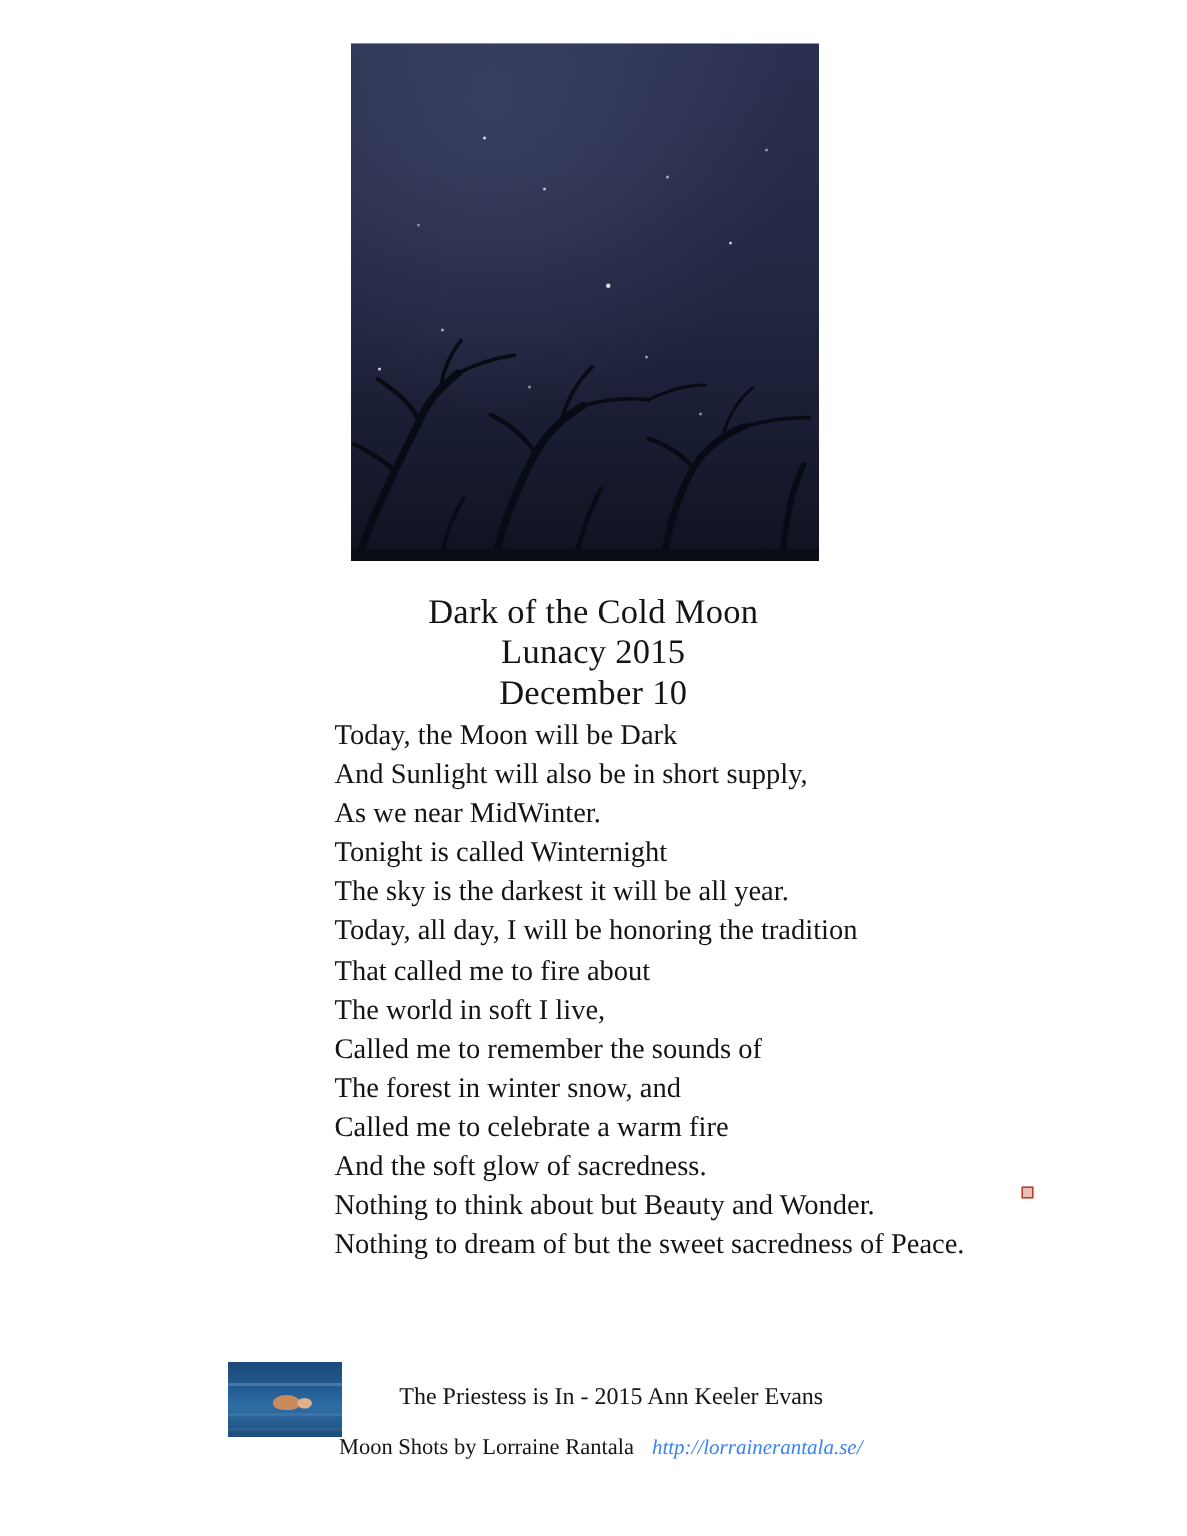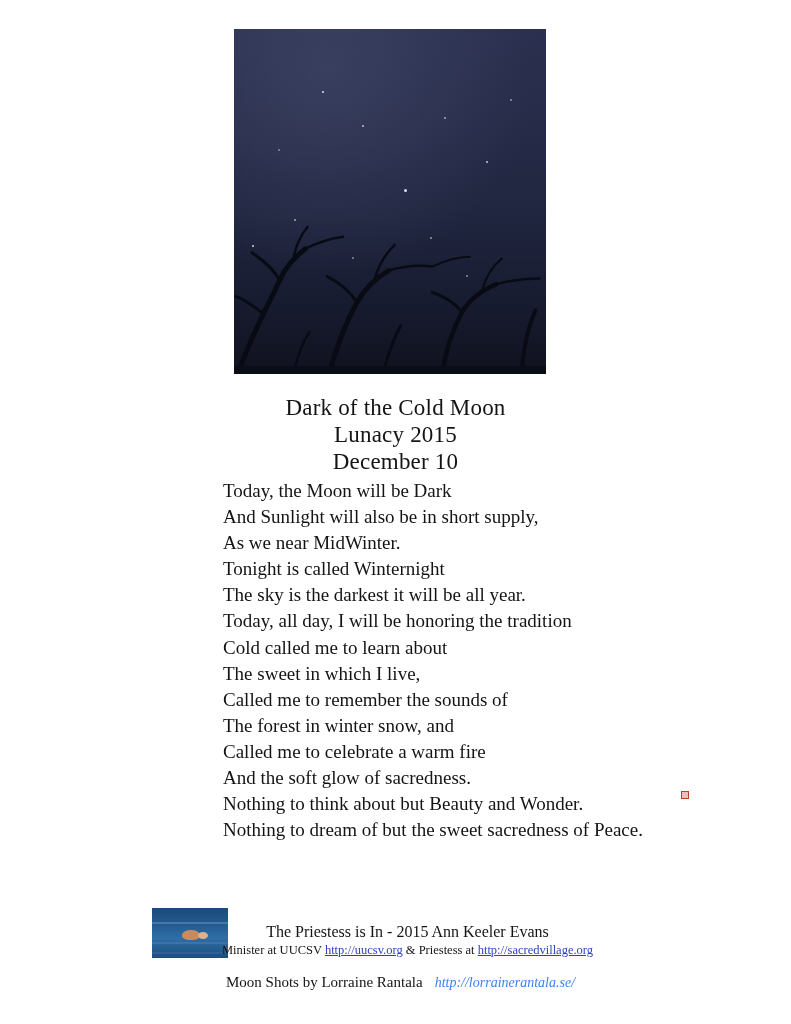--- a/index.html
+++ b/index.html
@@ -235,22 +235,22 @@
     <div class="title-line">December 10</div>
   </div>
 
   <div class="poem">
     <div class="poem-line">Today, the Moon will be Dark</div>
     <div class="poem-line">And Sunlight will also be in short supply,</div>
     <div class="poem-line">As we near MidWinter.</div>
     <div class="poem-line">Tonight is called Winternight</div>
     <div class="poem-line">The sky is the darkest it will be all year.</div>
     <div class="poem-line">Today, all day, I will be honoring the tradition</div>
-    <div class="poem-line">Cold called me to learn about</div>
-    <div class="poem-line">The sweet in which I live,</div>
+    <div class="poem-line">That called me to fire about</div>
+    <div class="poem-line">The world in soft I live,</div>
     <div class="poem-line">Called me to remember the sounds of</div>
     <div class="poem-line">The forest in winter snow, and</div>
     <div class="poem-line">Called me to celebrate a warm fire</div>
     <div class="poem-line">And the soft glow of sacredness.</div>
     <div class="poem-line">Nothing to think about but Beauty and Wonder.</div>
     <div class="poem-line">Nothing to dream of but the sweet sacredness of Peace.</div>
   </div>
 
   <div class="artifact"></div>
 
@@ -258,22 +258,19 @@
     <div class="footer-photo">
       <div class="ripple" style="top:14px;"></div>
       <div class="ripple" style="top:34px;opacity:.5;"></div>
       <div class="ripple" style="top:44px;opacity:.35;"></div>
       <div class="swimmer"></div>
       <div class="swimmer2"></div>
     </div>
 
     <div class="footer-text">
       <div class="credit-1">The Priestess is In - 2015 Ann Keeler Evans</div>
-      <div class="credit-2">
-        <span>Minister at UUCSV </span><a class="link" href="#">http://uucsv.org</a><span>  &amp; Priestess at </span><a class="link" href="#">http://sacredvillage.org</a>
-      </div>
       <div class="credit-3">
         <span>Moon Shots by </span><span>Lorraine Rantala</span><span class="url-plain" style="margin-left:12px;">http://lorrainerantala.se/</span>
       </div>
     </div>
   </div>
 
 </div>
 
 </body></html>

